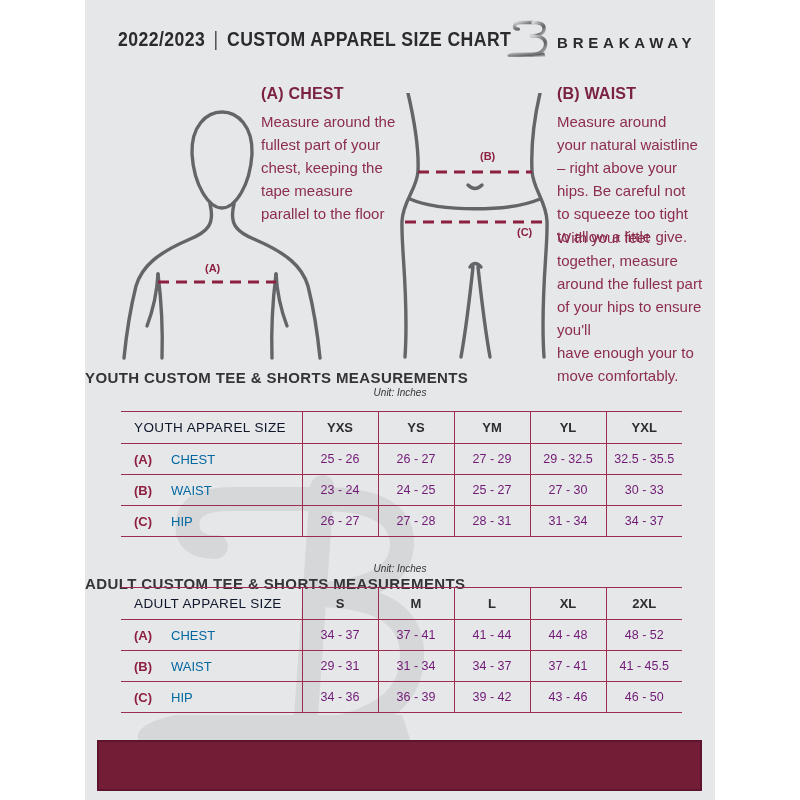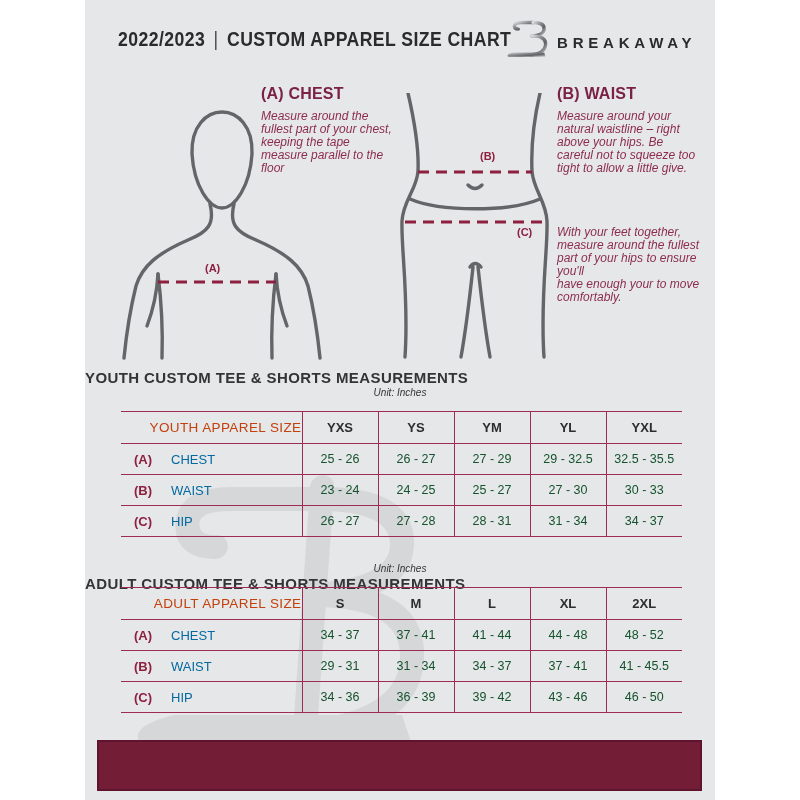--- a/index.html
+++ b/index.html
@@ -17,44 +17,44 @@
     letter-spacing:4.8px;color:#2b2a2c;white-space:nowrap;}
 
   
   .fig{position:absolute;}
   .fig svg{display:block;width:100%;height:100%;}
   .diagram-label{position:absolute;font-weight:700;font-size:11px;color:#8d2040;}
 
   
   .instr{position:absolute;}
   .instr h3{margin:0;font-size:16px;font-weight:700;color:#7a2144;letter-spacing:.2px;}
-  .instr p{margin:7px 0 0 0;font-size:12px;line-height:13px;font-style:italic;
+  .instr p{margin:7px 0 0 0;font-size:15px;line-height:23px;
     color:#8c2d4d;white-space:pre-line;}
 
   
   .sec-title{position:absolute;left:0;width:630px;text-align:left;
     font-size:15px;font-weight:700;color:#343336;letter-spacing:.4px;}
   .sec-unit{position:absolute;left:0;width:630px;text-align:center;
     font-size:10px;font-style:italic;color:#343336;}
 
   
   table.size-table{position:absolute;left:36px;border-collapse:collapse;table-layout:fixed;
     width:561px;background:transparent;}
   .size-table th,.size-table td{border-top:1.5px solid #9e2c50;padding:0;height:30px;
     font-size:13px;color:#3a3a3c;}
   .size-table thead th{height:31px;}
   .size-table tr.last td{border-bottom:1.5px solid #9e2c50;}
   .size-table th:not(:first-child),.size-table td:not(:first-child){border-left:1.5px solid #9e2c50;}
-  .size-table th.corner{text-align:right;padding-left:13px;font-weight:400;
-    color:#c2410c;font-size:13.5px;letter-spacing:.4px;}
+  .size-table th.corner{text-align:left;padding-left:13px;font-weight:400;
+    color:#0f172a;font-size:13.5px;letter-spacing:.4px;}
   .size-table thead th{font-weight:700;color:#2d2d2f;}
   .size-table td.measure{text-align:left;padding-left:13px;}
   .size-table td.measure .pfx{color:#8d1f40;font-weight:700;}
   .size-table td.measure .lbl{color:#0369a1;margin-left:19px;}
-  .size-table td.val{text-align:center;font-size:12.5px;color:#14532d;}
+  .size-table td.val{text-align:center;font-size:12.5px;color:#701a75;}
 
   
   .footer-bar{position:absolute;left:12px;top:740px;width:601px;height:47px;
     background:#731d37;border:2px solid #5e142f;}
   .watermark{position:absolute;left:42px;top:445px;width:360px;height:336px;opacity:.13;pointer-events:none;}
   .watermark svg{width:100%;height:100%;}
 </style>
 </head>
 <body>
 

